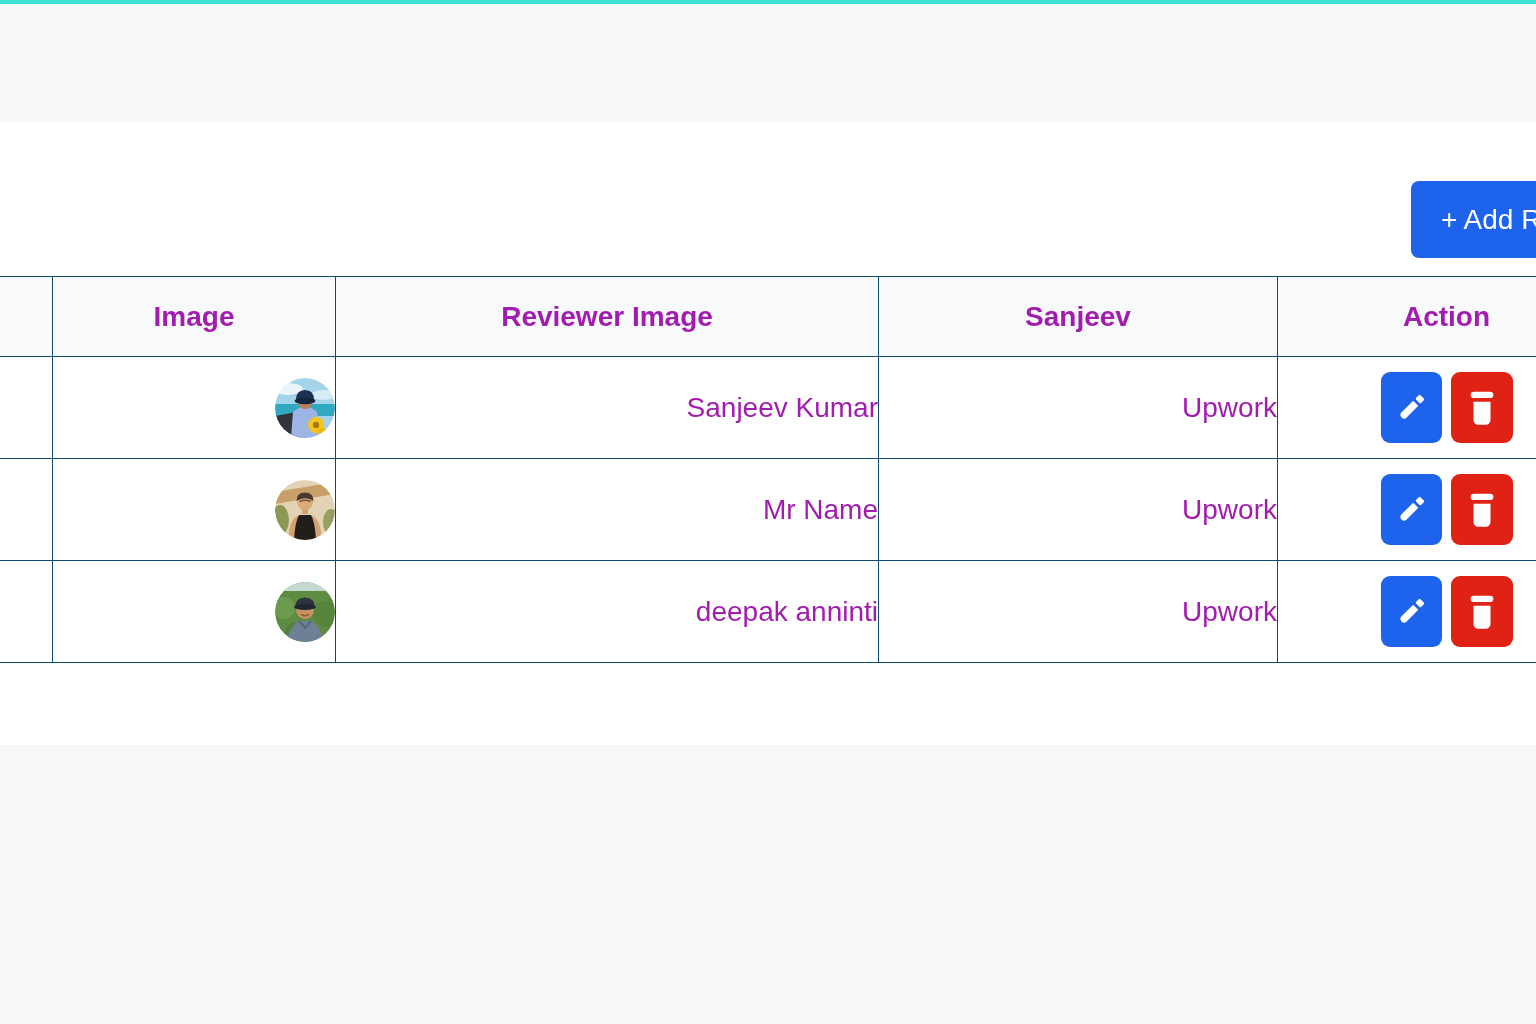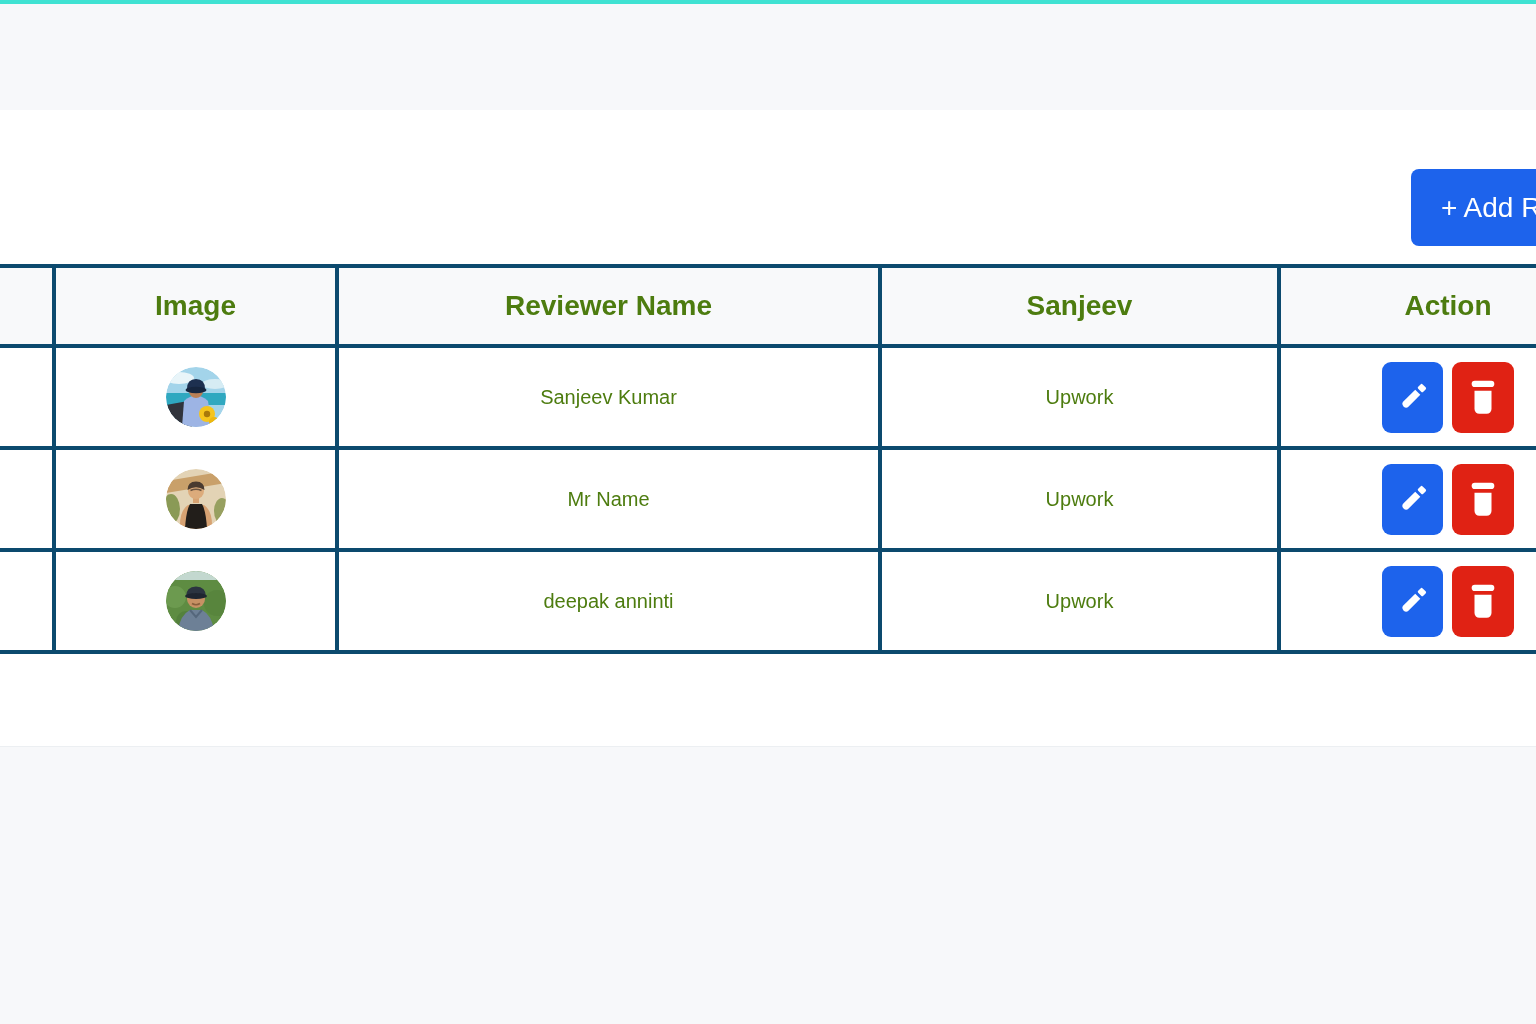--- a/index.html
+++ b/index.html
@@ -13,21 +13,21 @@
   }
   .accent-bar {
     position: absolute; top: 0; left: 0; width: 1536px; height: 4px;
     background: #3fe2d2;
   }
   .top-band {
     position: absolute; top: 4px; left: 0; width: 1536px; height: 123px;
     background: #f7f8fa;
   }
   .panel {
-    position: absolute; top: 110px; left: 0; width: 1536px; height: 619px;
+    position: absolute; top: 122px; left: 0; width: 1536px; height: 619px;
     background: #ffffff;
   }
   .bottom-band {
     position: absolute; top: 746px; left: 0; width: 1536px; height: 278px;
     background: #f7f8fa;
     border-top: 1px solid #eceff2;
     box-sizing: border-box;
   }
   .add-btn {
     position: absolute; top: 59px; left: 1411px;
@@ -45,37 +45,38 @@
     display: flex;
     align-items: center;
   }
   table.reviewers {
     position: absolute; top: 154px; left: -30px;
     width: 1645px;
     border-collapse: collapse;
     table-layout: fixed;
   }
   table.reviewers th, table.reviewers td {
-    border: 4px solid #0c4a6e;
+    border: 1px solid #0c4a6e;
     padding: 0;
     text-align: center;
-    color: #4d7c0f;
+    color: #a21caf;
     box-sizing: border-box;
   }
   table.reviewers th {
     height: 80px;
     background: #f8f9fa;
     font-size: 28px;
     font-weight: 600;
   }
   table.reviewers td {
     height: 102px;
     background: #ffffff;
-    font-size: 20px;
+    font-size: 28px;
     font-weight: 400;
+    text-align: right;
   }
   td.name-cell {
     text-align: left;
     padding-left: 30px;
   }
   th.platform-col, td.platform-col { padding-right: 42px; }
   .avatar {
     display: inline-block;
     width: 60px; height: 60px;
     border-radius: 50%;
@@ -117,21 +118,21 @@
       <col style="width:82px">
         <col style="width:283px">
         <col style="width:543px">
       <col style="width:399px">
         <col style="width:338px">
     </colgroup>
     <thead>
       <tr>
         <th></th>
         <th>Image</th>
-        <th>Reviewer Name</th>
+        <th>Reviewer Image</th>
         <th class="platform-col">Sanjeev</th>
         <th>Action</th>
       </tr>
     </thead>
     <tbody>
 
       <tr>
         <td></td>
         <td>
           <span class="avatar">

